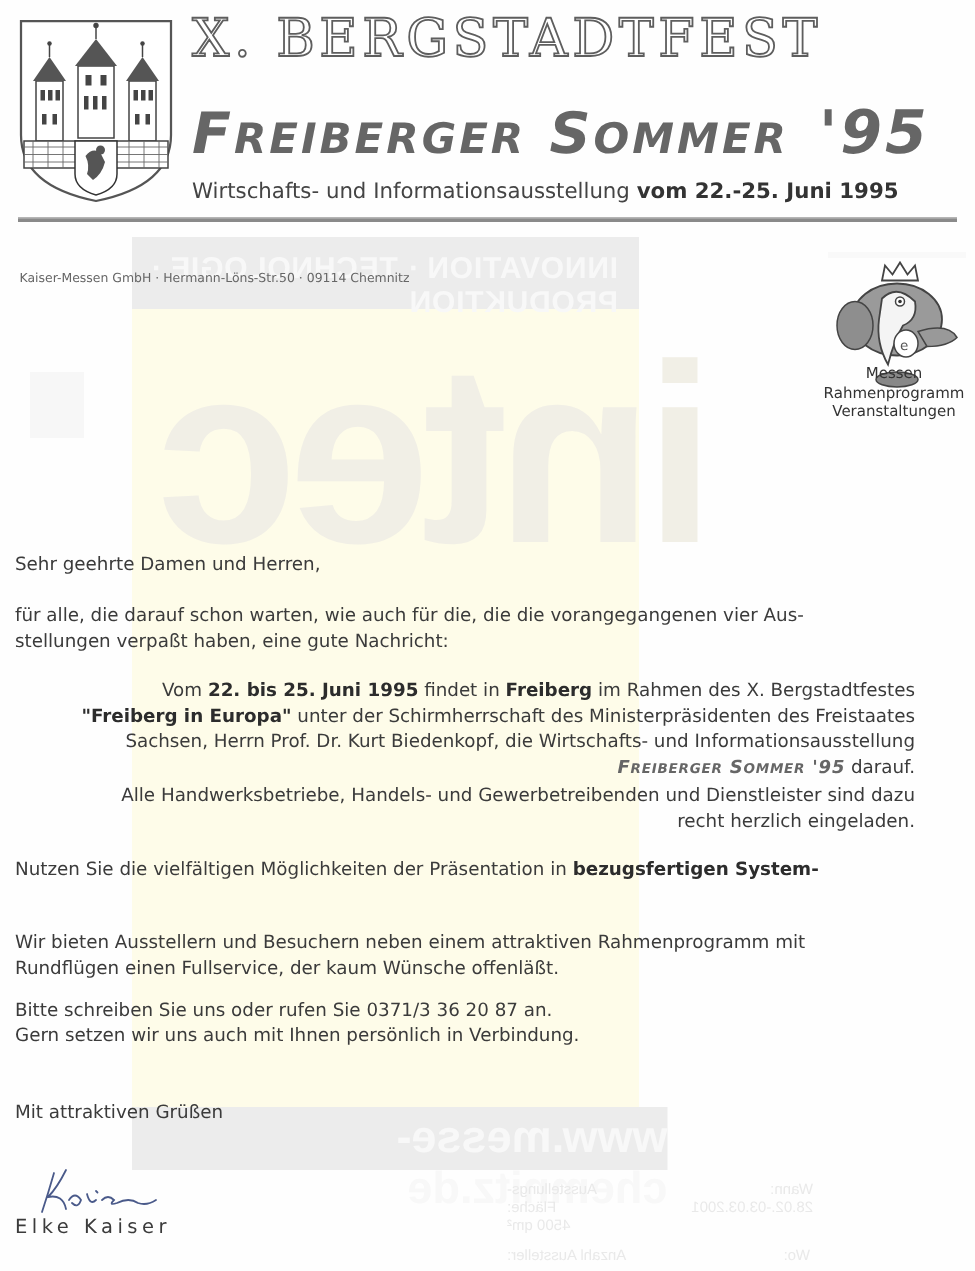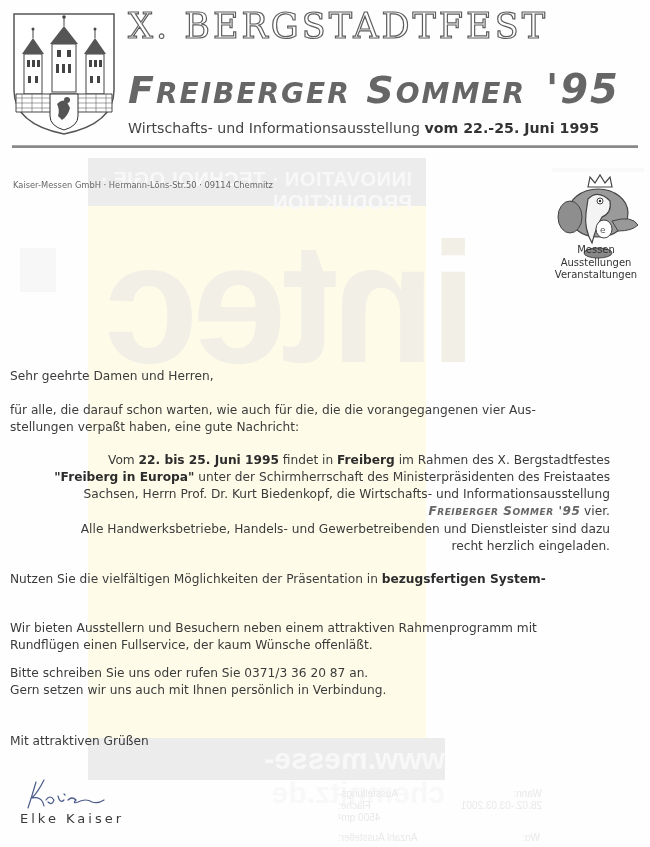--- a/index.html
+++ b/index.html
@@ -35,21 +35,21 @@
     .mascot-caption { position: absolute; left: 548px; top: 244px; width: 96px; text-align: center; font-size: 10px; line-height: 12.5px; color: #333; }
 
     
     .p { position: absolute; left: 10px; width: 600px; font-size: 12.2px; line-height: 17px; color: #3b3b3b; }
     .p b { color: #2c2c2c; }
     .fs-inline { font-family: "DejaVu Sans", sans-serif; font-style: italic; font-weight: bold; color: #666; letter-spacing: 0.5px; }
     .fs-inline .c { font-size: 12px; }
     .fs-inline .s { font-size: 9px; }
 
     .sig { position: absolute; left: 22px; top: 778px; width: 90px; height: 32px; }
-    .sig-name { position: absolute; left: 20px; top: 811px; font-size: 13px; letter-spacing: 3px; color: #3b3b3b; }
+    .sig-name { position: absolute; left: 10px; top: 811px; font-size: 13px; letter-spacing: 3px; color: #3b3b3b; }
     .sig-role { position: absolute; left: 10px; top: 860px; font-size: 12.2px; color: #a16207; }
   </style>
 </head>
 <body>
 
 <div class="ghost ghost-poster"></div>
 <div class="ghost ghost-topband">
   <span>INNOVATION · TECHNOLOGIE · PRODUKTION</span>
 </div>
 <div class="ghost ghost-big">intec</div>
@@ -130,36 +130,36 @@
   <path d="M60,48 Q80,42 86,52 Q80,58 66,58 Z" fill="#999" stroke="#444"></path>
   <path d="M36,26 Q46,16 58,28 Q60,40 50,44 Q44,54 40,70 Q32,56 34,40 Z" fill="#f4f4f4" stroke="#444" stroke-width="1.2"></path>
   <circle cx="48" cy="28" r="3" fill="#fff" stroke="#444"></circle>
   <circle cx="48" cy="28" r="1.2" fill="#333"></circle>
   <ellipse cx="52" cy="56" rx="8" ry="9" fill="#fff" stroke="#444"></ellipse>
   <text x="48" y="60" font-size="9" fill="#555" font-family="DejaVu Sans, sans-serif">e</text>
   <ellipse cx="46" cy="80" rx="14" ry="5" fill="#888" stroke="#444"></ellipse>
 </svg>
 <div class="mascot-caption">
   <div>Messen</div>
-  <div>Ausstellungen</div>
+  <div>Rahmenprogramm</div>
   <div>Veranstaltungen</div>
 </div>
 
 <div class="p" style="top:368px;">Sehr geehrte Damen und Herren,</div>
 
 <div class="p" style="top:402px;">
   <div>für alle, die darauf schon warten, wie auch für die, die die vorangegangenen vier Aus-</div>
   <div>stellungen verpaßt haben, eine gute Nachricht:</div>
 </div>
 
 <div class="p" style="top:452px;text-align:right;">
   <div><span>Vom </span><b>22. bis 25. Juni 1995</b><span> findet in </span><b>Freiberg</b><span> im Rahmen des X. Bergstadtfestes</span></div>
   <div><b>"Freiberg in Europa"</b><span> unter der Schirmherrschaft des Ministerpräsidenten des Freistaates</span></div>
   <div>Sachsen, Herrn Prof. Dr. Kurt Biedenkopf, die Wirtschafts- und Informationsausstellung</div>
-  <div><span class="fs-inline"><span class="c">F</span><span class="s">REIBERGER</span> <span class="c">S</span><span class="s">OMMER</span> <span class="c">'95</span></span><span> vier.</span></div>
+  <div><span class="fs-inline"><span class="c">F</span><span class="s">REIBERGER</span> <span class="c">S</span><span class="s">OMMER</span> <span class="c">'95</span></span><span> darauf.</span></div>
   <div>Alle Handwerksbetriebe, Handels- und Gewerbetreibenden und Dienstleister sind dazu</div>
   <div>recht herzlich eingeladen.</div>
 </div>
 
 <div class="p" style="top:571px;">
   <div><span>Nutzen Sie die vielfältigen Möglichkeiten der Präsentation in </span><b>bezugsfertigen System-</b></div>
 </div>
 
 <div class="p" style="top:620px;">
   <div>Wir bieten Ausstellern und Besuchern neben einem attraktiven Rahmenprogramm mit</div>

